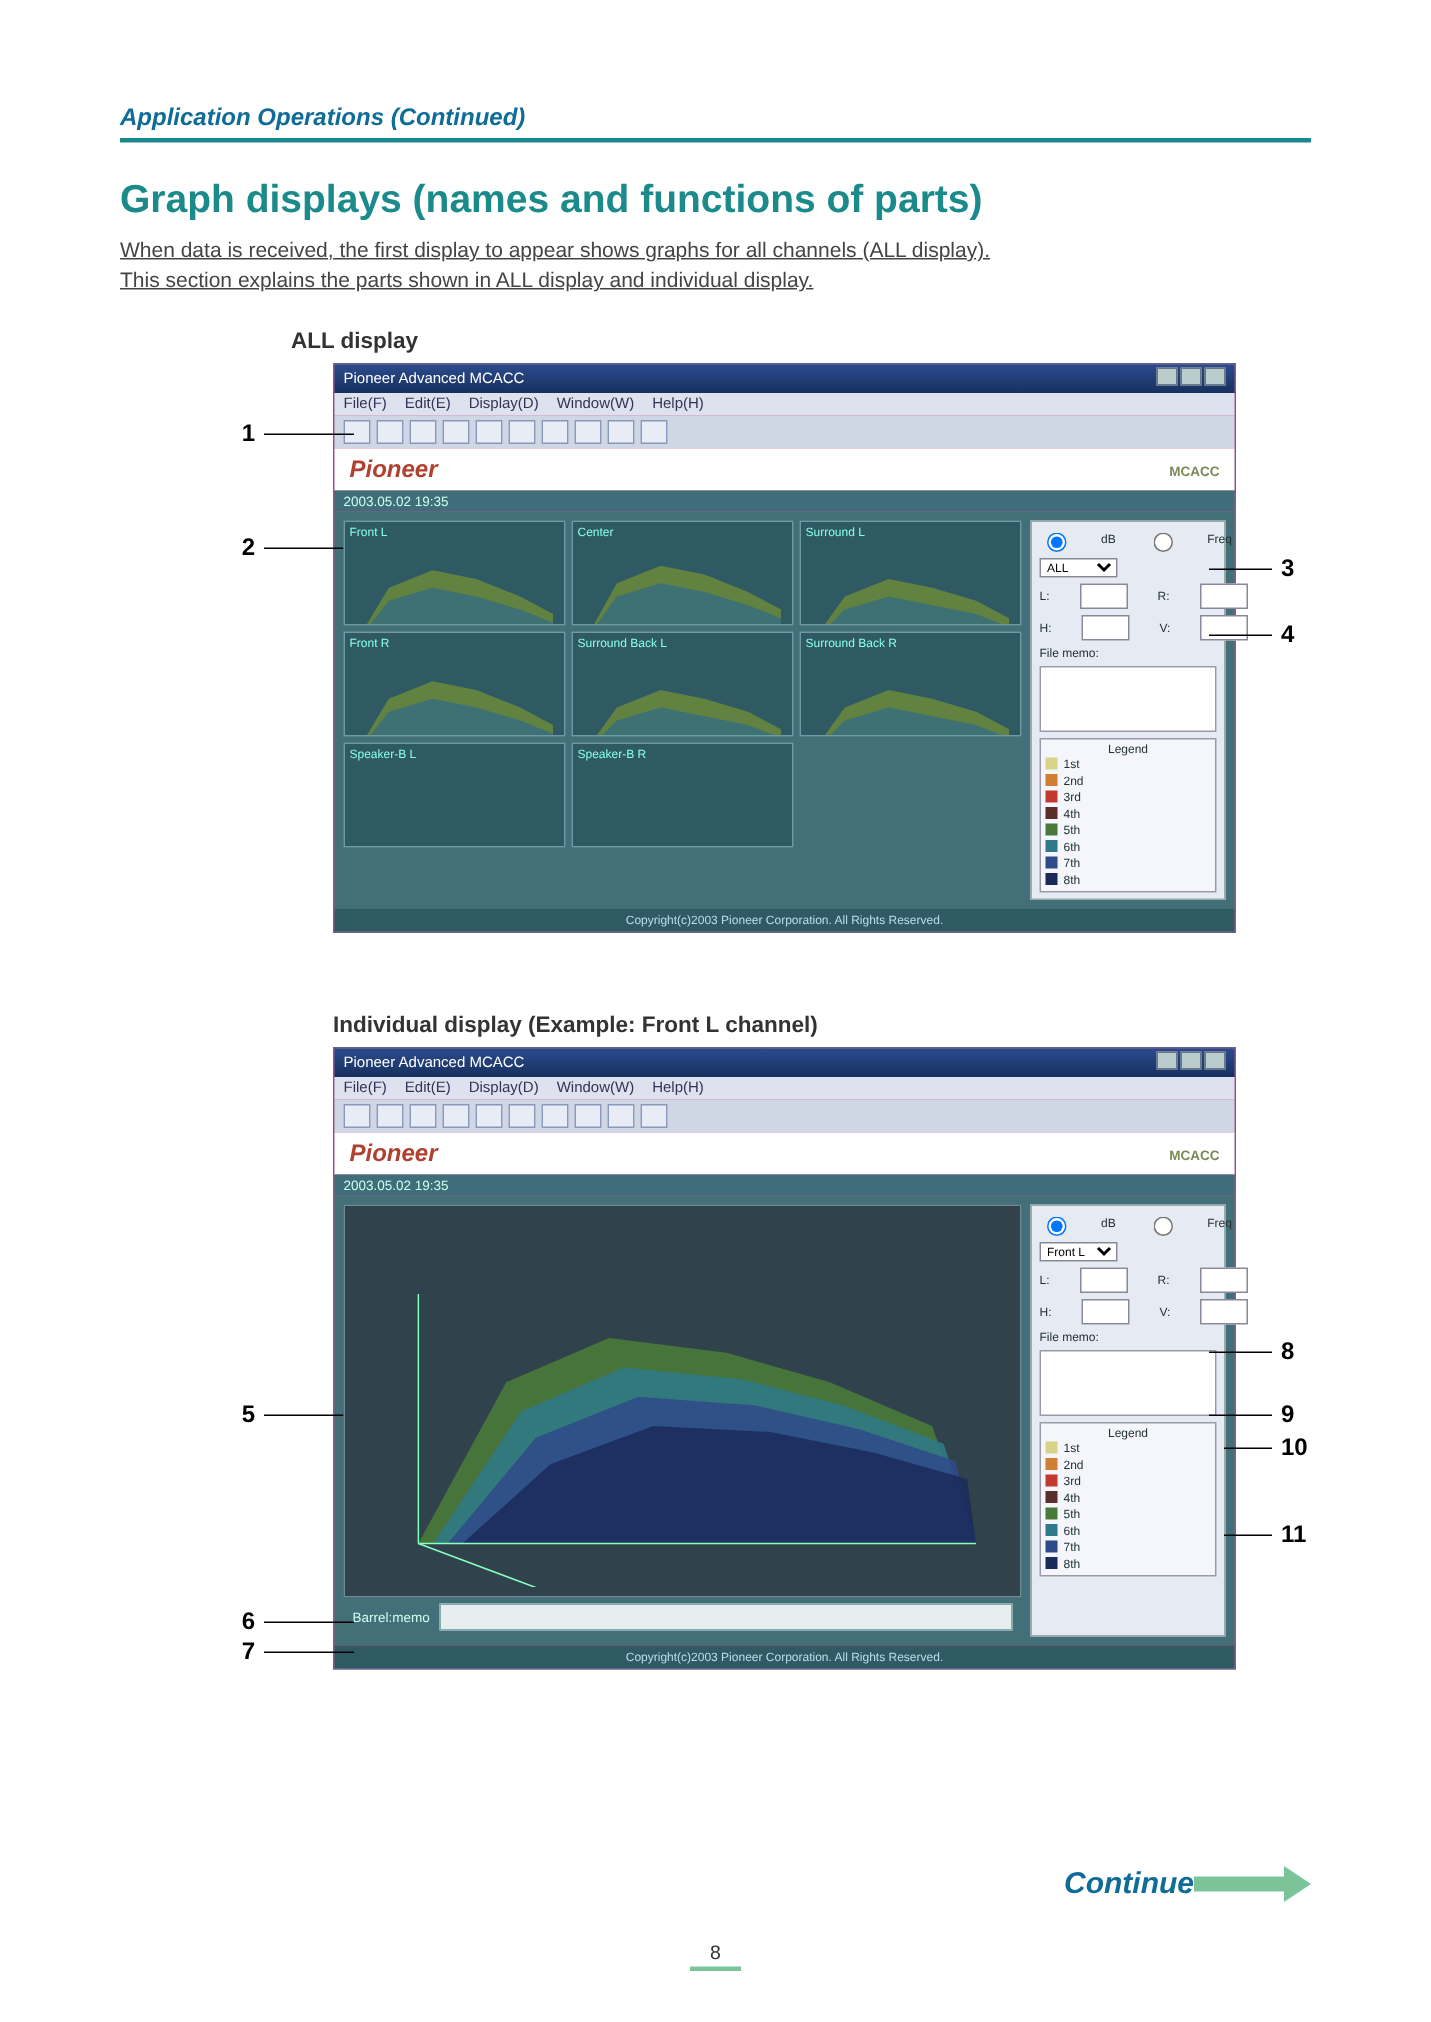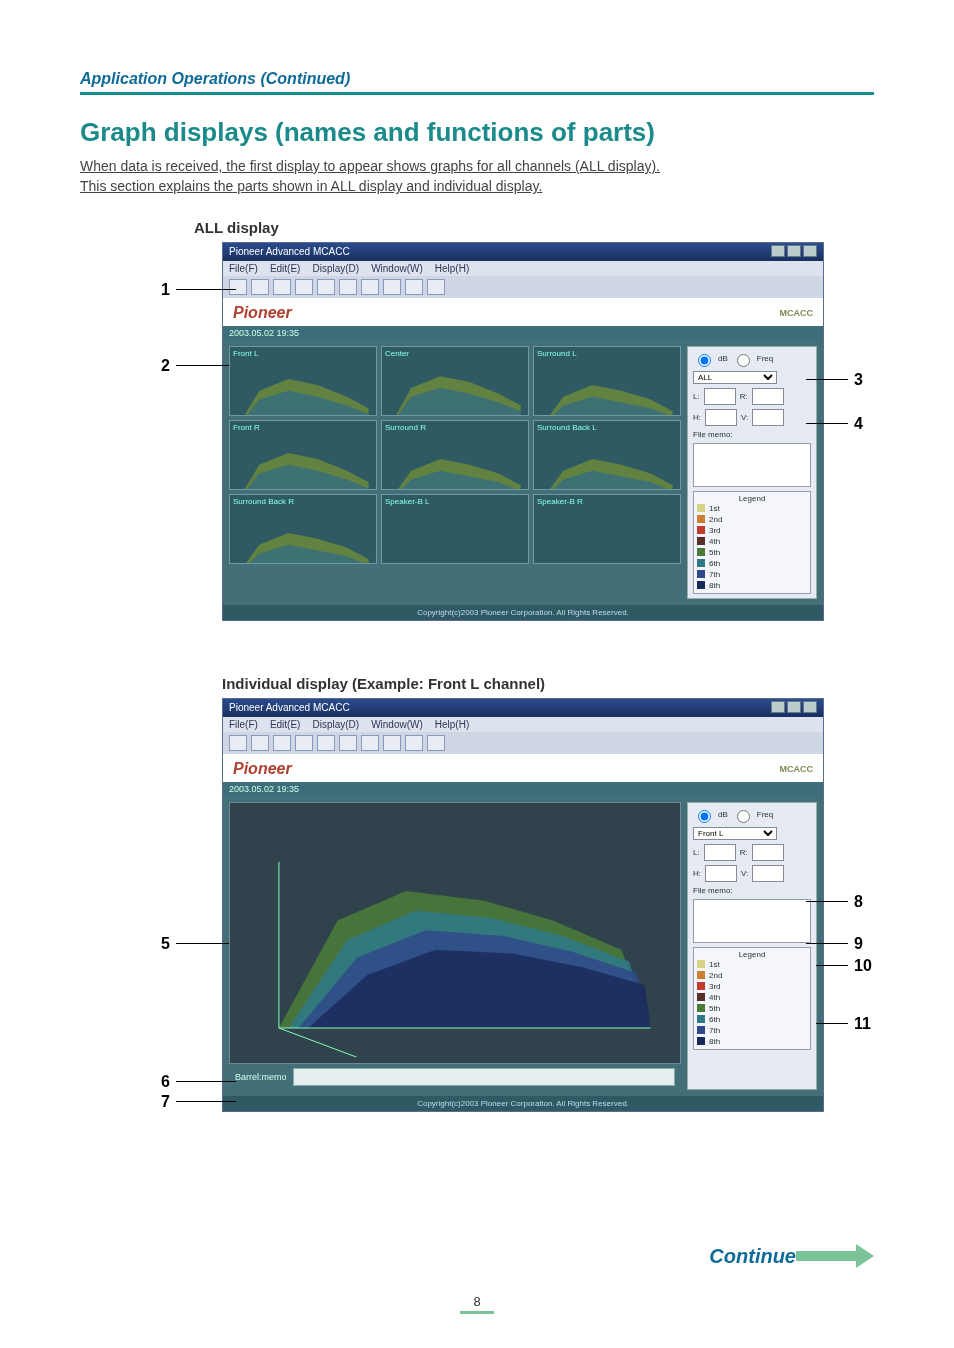--- a/index.html
+++ b/index.html
@@ -164,23 +164,23 @@
 
   .side-panel {
     width: 118px;
     background: #e6eaf2;
     border: 1px solid #9aa;
     padding: 4px 5px;
     font-size: 8px;
     color: #233;
     display: flex; flex-direction: column; gap: 4px;
   }
-  .side-panel .row { display:flex; align-items:center; gap:4px; }
+  .side-panel .row { display:flex; align-items:center; gap:20px; }
   .side-panel select, .side-panel input[type=text]{
-    width: 84px; font-size: 8px; height: 13px;
+    width: 52px; font-size: 8px; height: 13px;
     border:1px solid #889; background:#fff;
   }
   .small-input { width: 26px !important; }
   .filebox {
     height: 42px; background:#fff; border:1px solid #99a;
   }
   .legend-box {
     border:1px solid #99a; background:#f4f6fb; padding:2px 3px;
   }
   .legend-box .lg { display:flex; align-items:center; gap:4px; line-height:11px;}
@@ -338,27 +338,20 @@
                   </svg>
               </div>
               <div class="mini-graph">
                 <span class="lbl">Front R</span>
                 <svg viewBox="0 0 100 60" preserveAspectRatio="none">
                     <polygon points="5,55 20,30 40,22 60,26 80,34 95,42 95,55" fill="#6a8a3a" opacity="0.85"></polygon>
                     <polygon points="5,55 20,36 40,30 60,34 80,40 95,46 95,55" fill="#2f6a8a" opacity="0.7"></polygon>
                   </svg>
               </div>
               <div class="mini-graph">
-                <span class="lbl">Surround R</span>
-                <svg viewBox="0 0 100 60" preserveAspectRatio="none">
-                    <polygon points="5,55 20,34 40,26 60,30 80,36 95,44 95,55" fill="#6a8a3a" opacity="0.85"></polygon>
-                    <polygon points="5,55 20,40 40,34 60,38 80,42 95,48 95,55" fill="#2f6a8a" opacity="0.7"></polygon>
-                  </svg>
-              </div>
-              <div class="mini-graph">
                 <span class="lbl">Surround Back L</span>
                 <svg viewBox="0 0 100 60" preserveAspectRatio="none">
                     <polygon points="5,55 20,34 40,26 60,30 80,36 95,44 95,55" fill="#6a8a3a" opacity="0.85"></polygon>
                     <polygon points="5,55 20,40 40,34 60,38 80,42 95,48 95,55" fill="#2f6a8a" opacity="0.7"></polygon>
                   </svg>
               </div>
               <div class="mini-graph">
                 <span class="lbl">Surround Back R</span>
                 <svg viewBox="0 0 100 60" preserveAspectRatio="none">
                     <polygon points="5,55 20,34 40,26 60,30 80,36 95,44 95,55" fill="#6a8a3a" opacity="0.85"></polygon>

